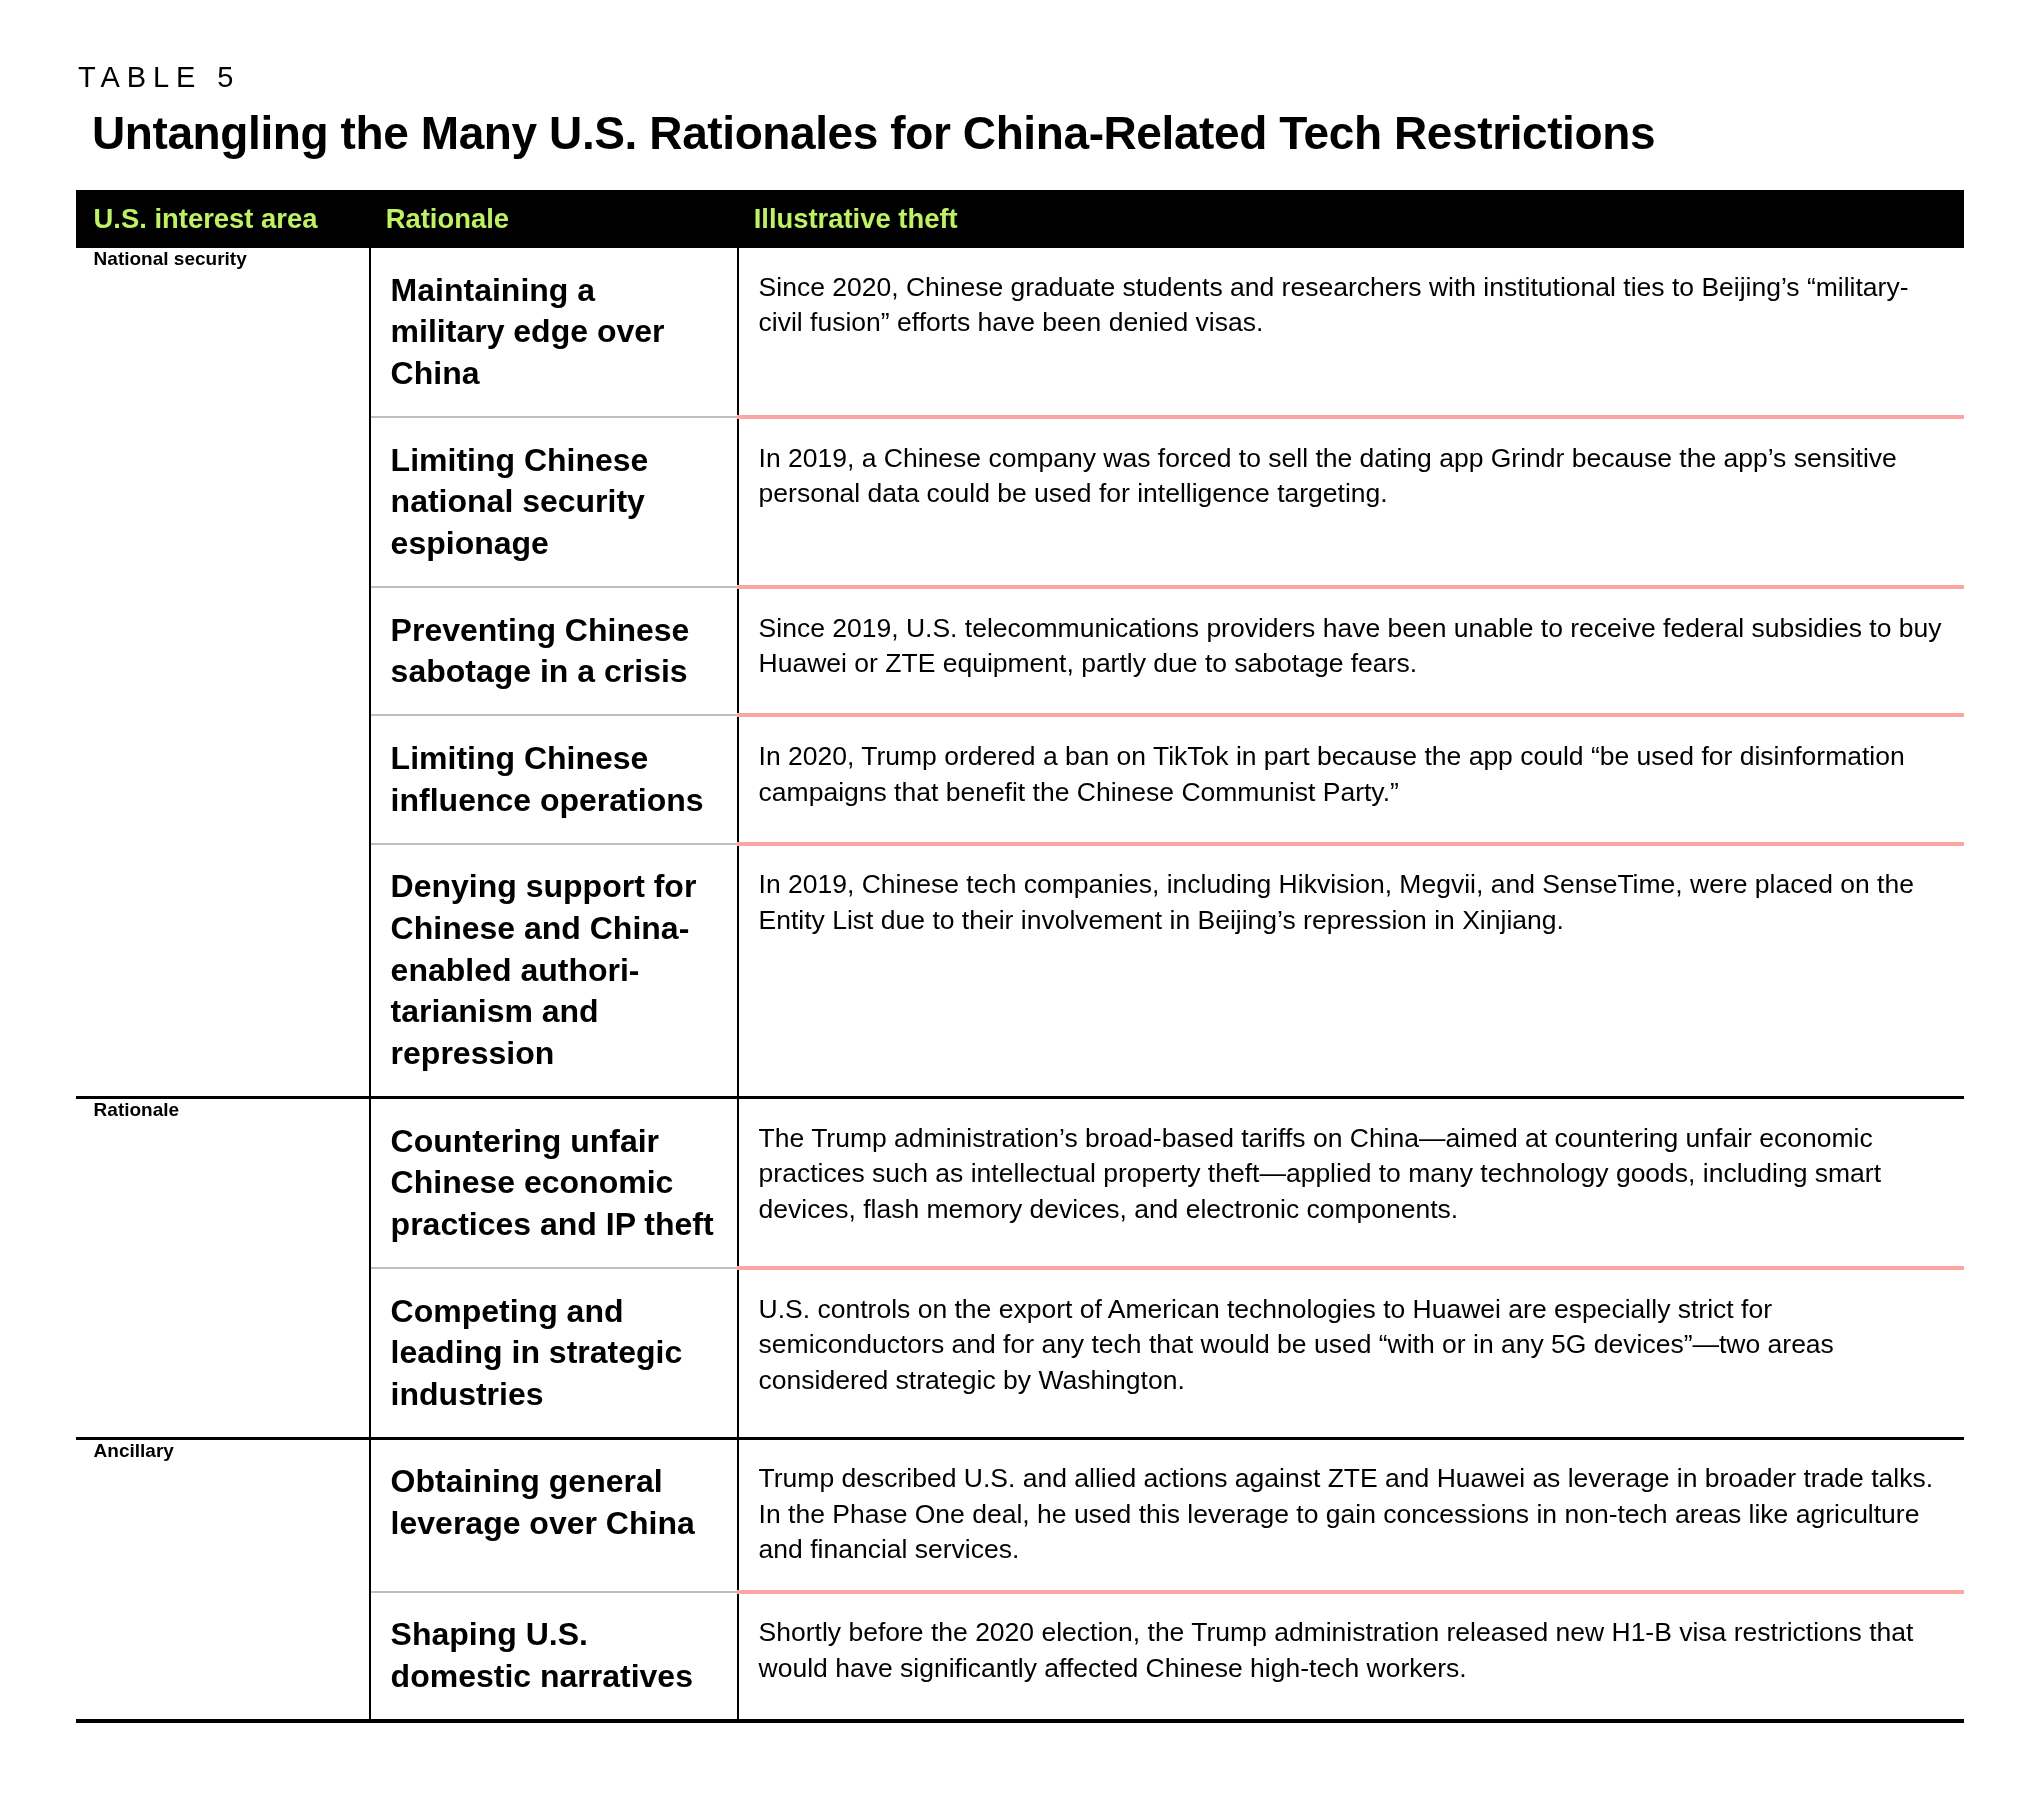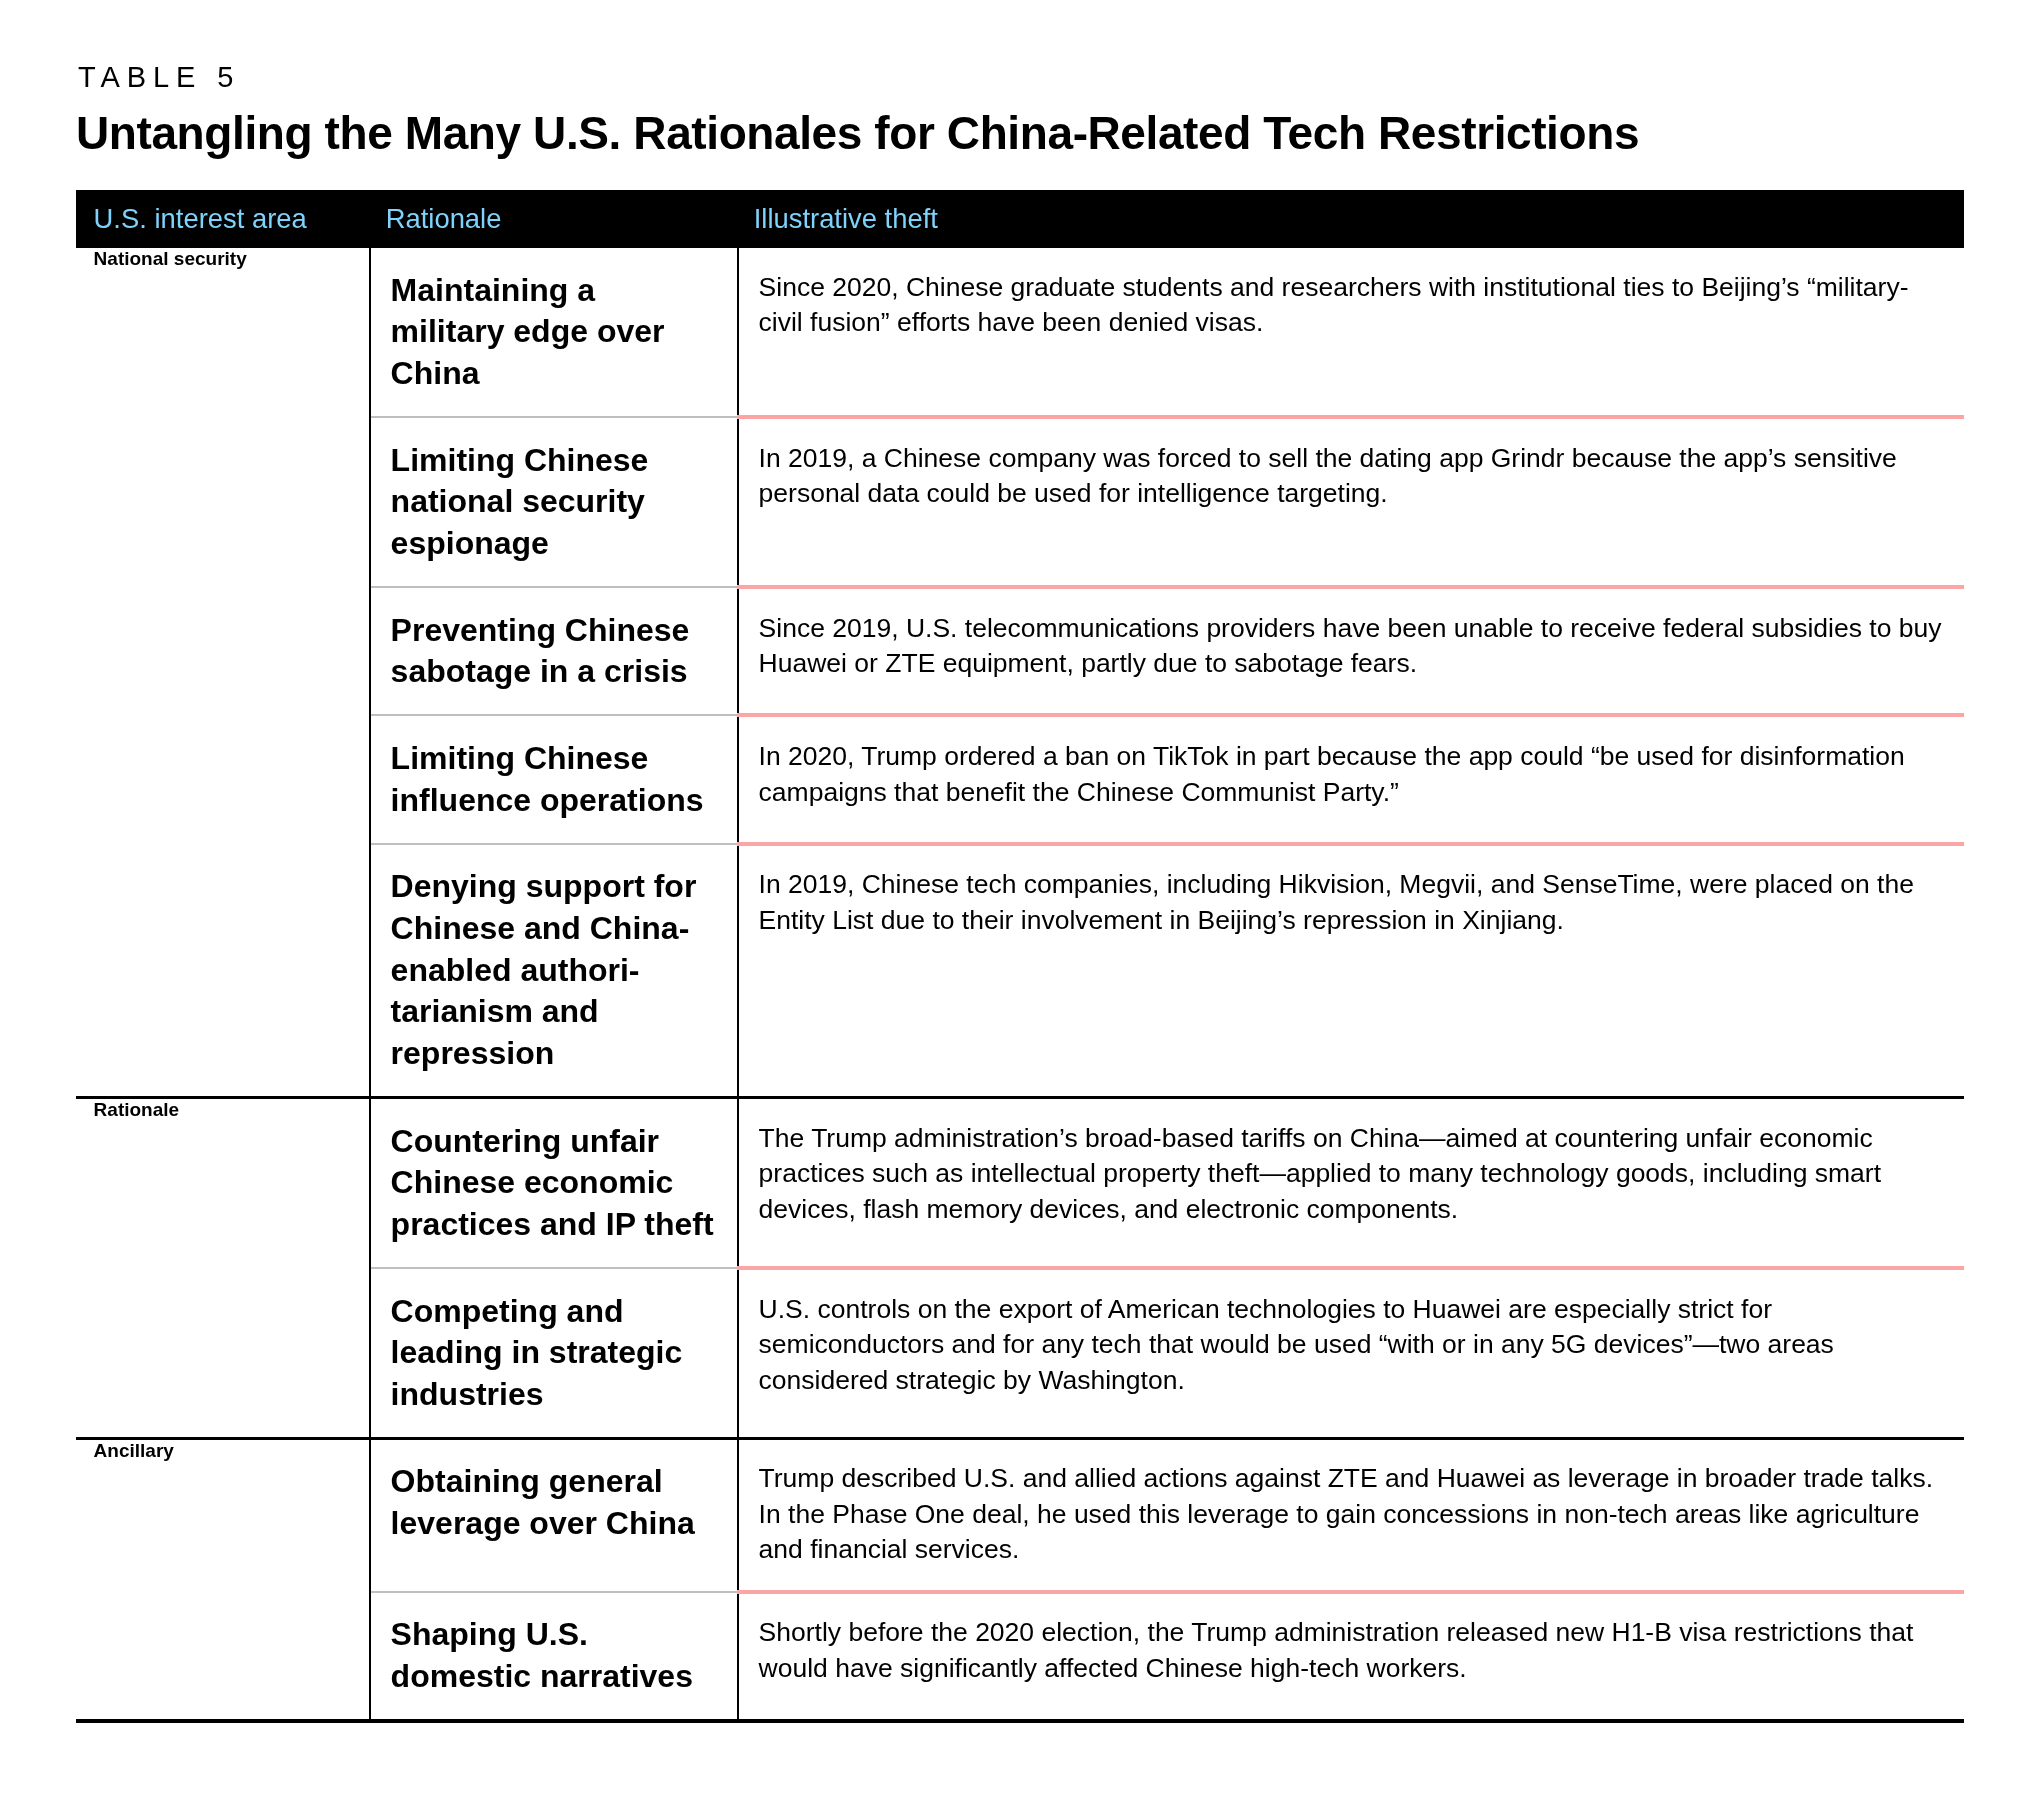--- a/index.html
+++ b/index.html
@@ -24,37 +24,37 @@
     font-size: 29px;
     letter-spacing: 6.9px;
     font-weight: 400;
     color: #000;
     margin: 0 0 13.7px 2px;
   }
   .title {
     font-size: 46px;
     font-weight: bold;
     letter-spacing: -0.4px;
-    margin: 0 0 31px 0;
+    margin: 0 0 31px 16px;
     line-height: 1.12;
   }
   table.tbl {
     border-collapse: collapse;
     width: 1888px;
     table-layout: fixed;
   }
   table.tbl th, table.tbl td {
     vertical-align: top;
     text-align: left;
   }
   thead th {
     background: #000000;
-    color: #7dd3fc;
+    color: #bef264;
     font-size: 27.4px;
-    font-weight: normal;
+    font-weight: bold;
     padding: 12.7px 15.7px 13.7px 15.7px;
     line-height: 1.15;
   }
   thead th.c1 { width: 294px; padding-left: 17.6px; }
   thead th.c2 { width: 368px; }
   thead th.c3 { width: 1226px; }
 
   td.area {
     width: 294px;
     font-size: 19px;

